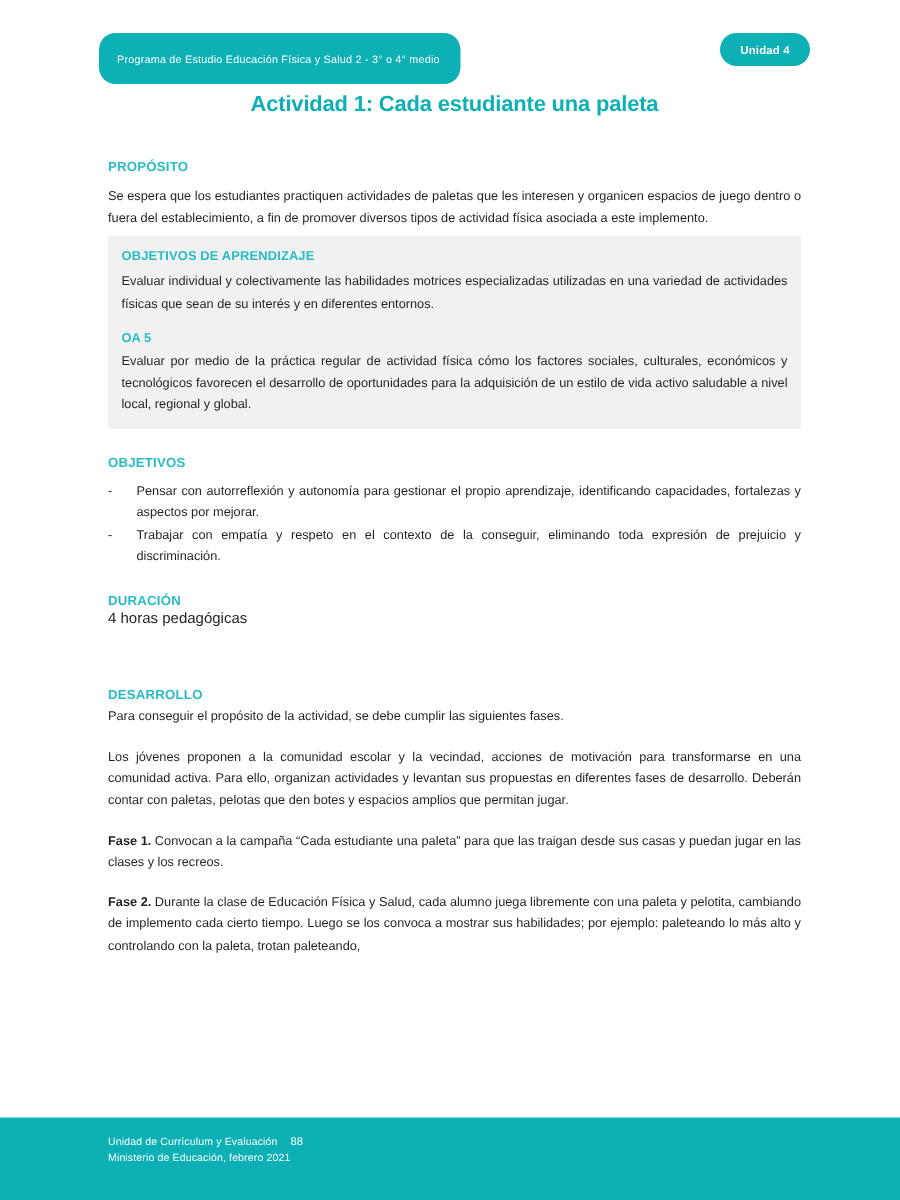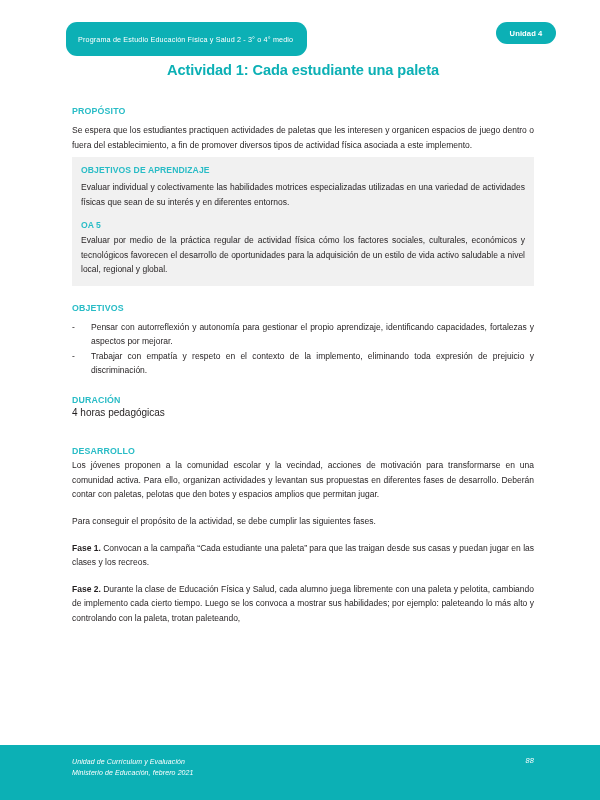--- a/index.html
+++ b/index.html
@@ -44,21 +44,21 @@
     display: flex;
     align-items: center;
     color: #ffffff;
     font-size: 7.2px;
     letter-spacing: 0.15px;
     white-space: nowrap;
   }
 
   .header-unit {
     position: absolute;
-    right: 44px;
+    right: 60px;
     top: 0;
     width: 60px;
     height: 22px;
     background: #0cb0b5;
     border-radius: 11px;
     display: flex;
     align-items: center;
     justify-content: center;
     color: #ffffff;
     font-size: 7.6px;
@@ -156,21 +156,21 @@
 
   .duration .section-head { margin-bottom: 1px; }
 
   .duration-value {
     font-size: 10px;
     line-height: 14.5px;
     color: #231f20;
   }
 
   
-  .develop { margin-top: 26px; }
+  .develop { margin-top: 38px; }
 
   .develop .section-head { margin-bottom: 2px; }
 
   .develop p.body { margin-bottom: 12px; }
   .develop p.body:last-child { margin-bottom: 0; }
 
   .fase-label { font-weight: bold; }
 
   
   .footer {
@@ -181,23 +181,22 @@
     height: 55px;
     background: #0cb0b5;
   }
 
   .footer-inner {
     position: absolute;
     top: 11px;
     left: 72px;
     right: 66px;
     display: flex;
-    justify-content: space-between;
+    justify-content: flex-start;
     align-items: flex-start;
-    font-style: italic;
   }
 
   .footer-left {
     color: #ffffff;
     font-size: 7px;
     line-height: 11px;
     letter-spacing: 0.1px;
   }
 
   .footer-page {
@@ -243,35 +242,35 @@
     <div class="attitudes">
       <div class="section-head">OBJETIVOS</div>
 
       <div class="att-item">
         <span class="att-dash">-</span>
         <span class="att-text">Pensar con autorreflexión y autonomía para gestionar el propio aprendizaje, identificando capacidades, fortalezas y aspectos por mejorar.</span>
       </div>
 
       <div class="att-item">
         <span class="att-dash">-</span>
-        <span class="att-text">Trabajar con empatía y respeto en el contexto de la implemento, eliminando toda expresión de prejuicio y discriminación.</span>
+        <span class="att-text">Trabajar con empatía y respeto en el contexto de la conseguir, eliminando toda expresión de prejuicio y discriminación.</span>
       </div>
     </div>
 
     <div class="duration">
       <div class="section-head">DURACIÓN</div>
       <div class="duration-value">4 horas pedagógicas</div>
     </div>
 
     <div class="develop">
       <div class="section-head">DESARROLLO</div>
 
+      <p class="body">Para conseguir el propósito de la actividad, se debe cumplir las siguientes fases.</p>
+
       <p class="body">Los jóvenes proponen a la comunidad escolar y la vecindad, acciones de motivación para transformarse en una comunidad activa. Para ello, organizan actividades y levantan sus propuestas en diferentes fases de desarrollo. Deberán contar con paletas, pelotas que den botes y espacios amplios que permitan jugar.</p>
-
-      <p class="body">Para conseguir el propósito de la actividad, se debe cumplir las siguientes fases.</p>
 
       <p class="body"><span class="fase-label">Fase 1.</span><span> Convocan a la campaña “Cada estudiante una paleta” para que las traigan desde sus casas y puedan jugar en las clases y los recreos.</span></p>
 
       <p class="body"><span class="fase-label">Fase 2.</span><span> Durante la clase de Educación Física y Salud, cada alumno juega libremente con una paleta y pelotita, cambiando de implemento cada cierto tiempo. Luego se los convoca a mostrar sus habilidades; por ejemplo: paleteando lo más alto y controlando con la paleta, trotan paleteando,</span></p>
     </div>
 
   </div>
 
   <div class="footer">
     <div class="footer-inner">

